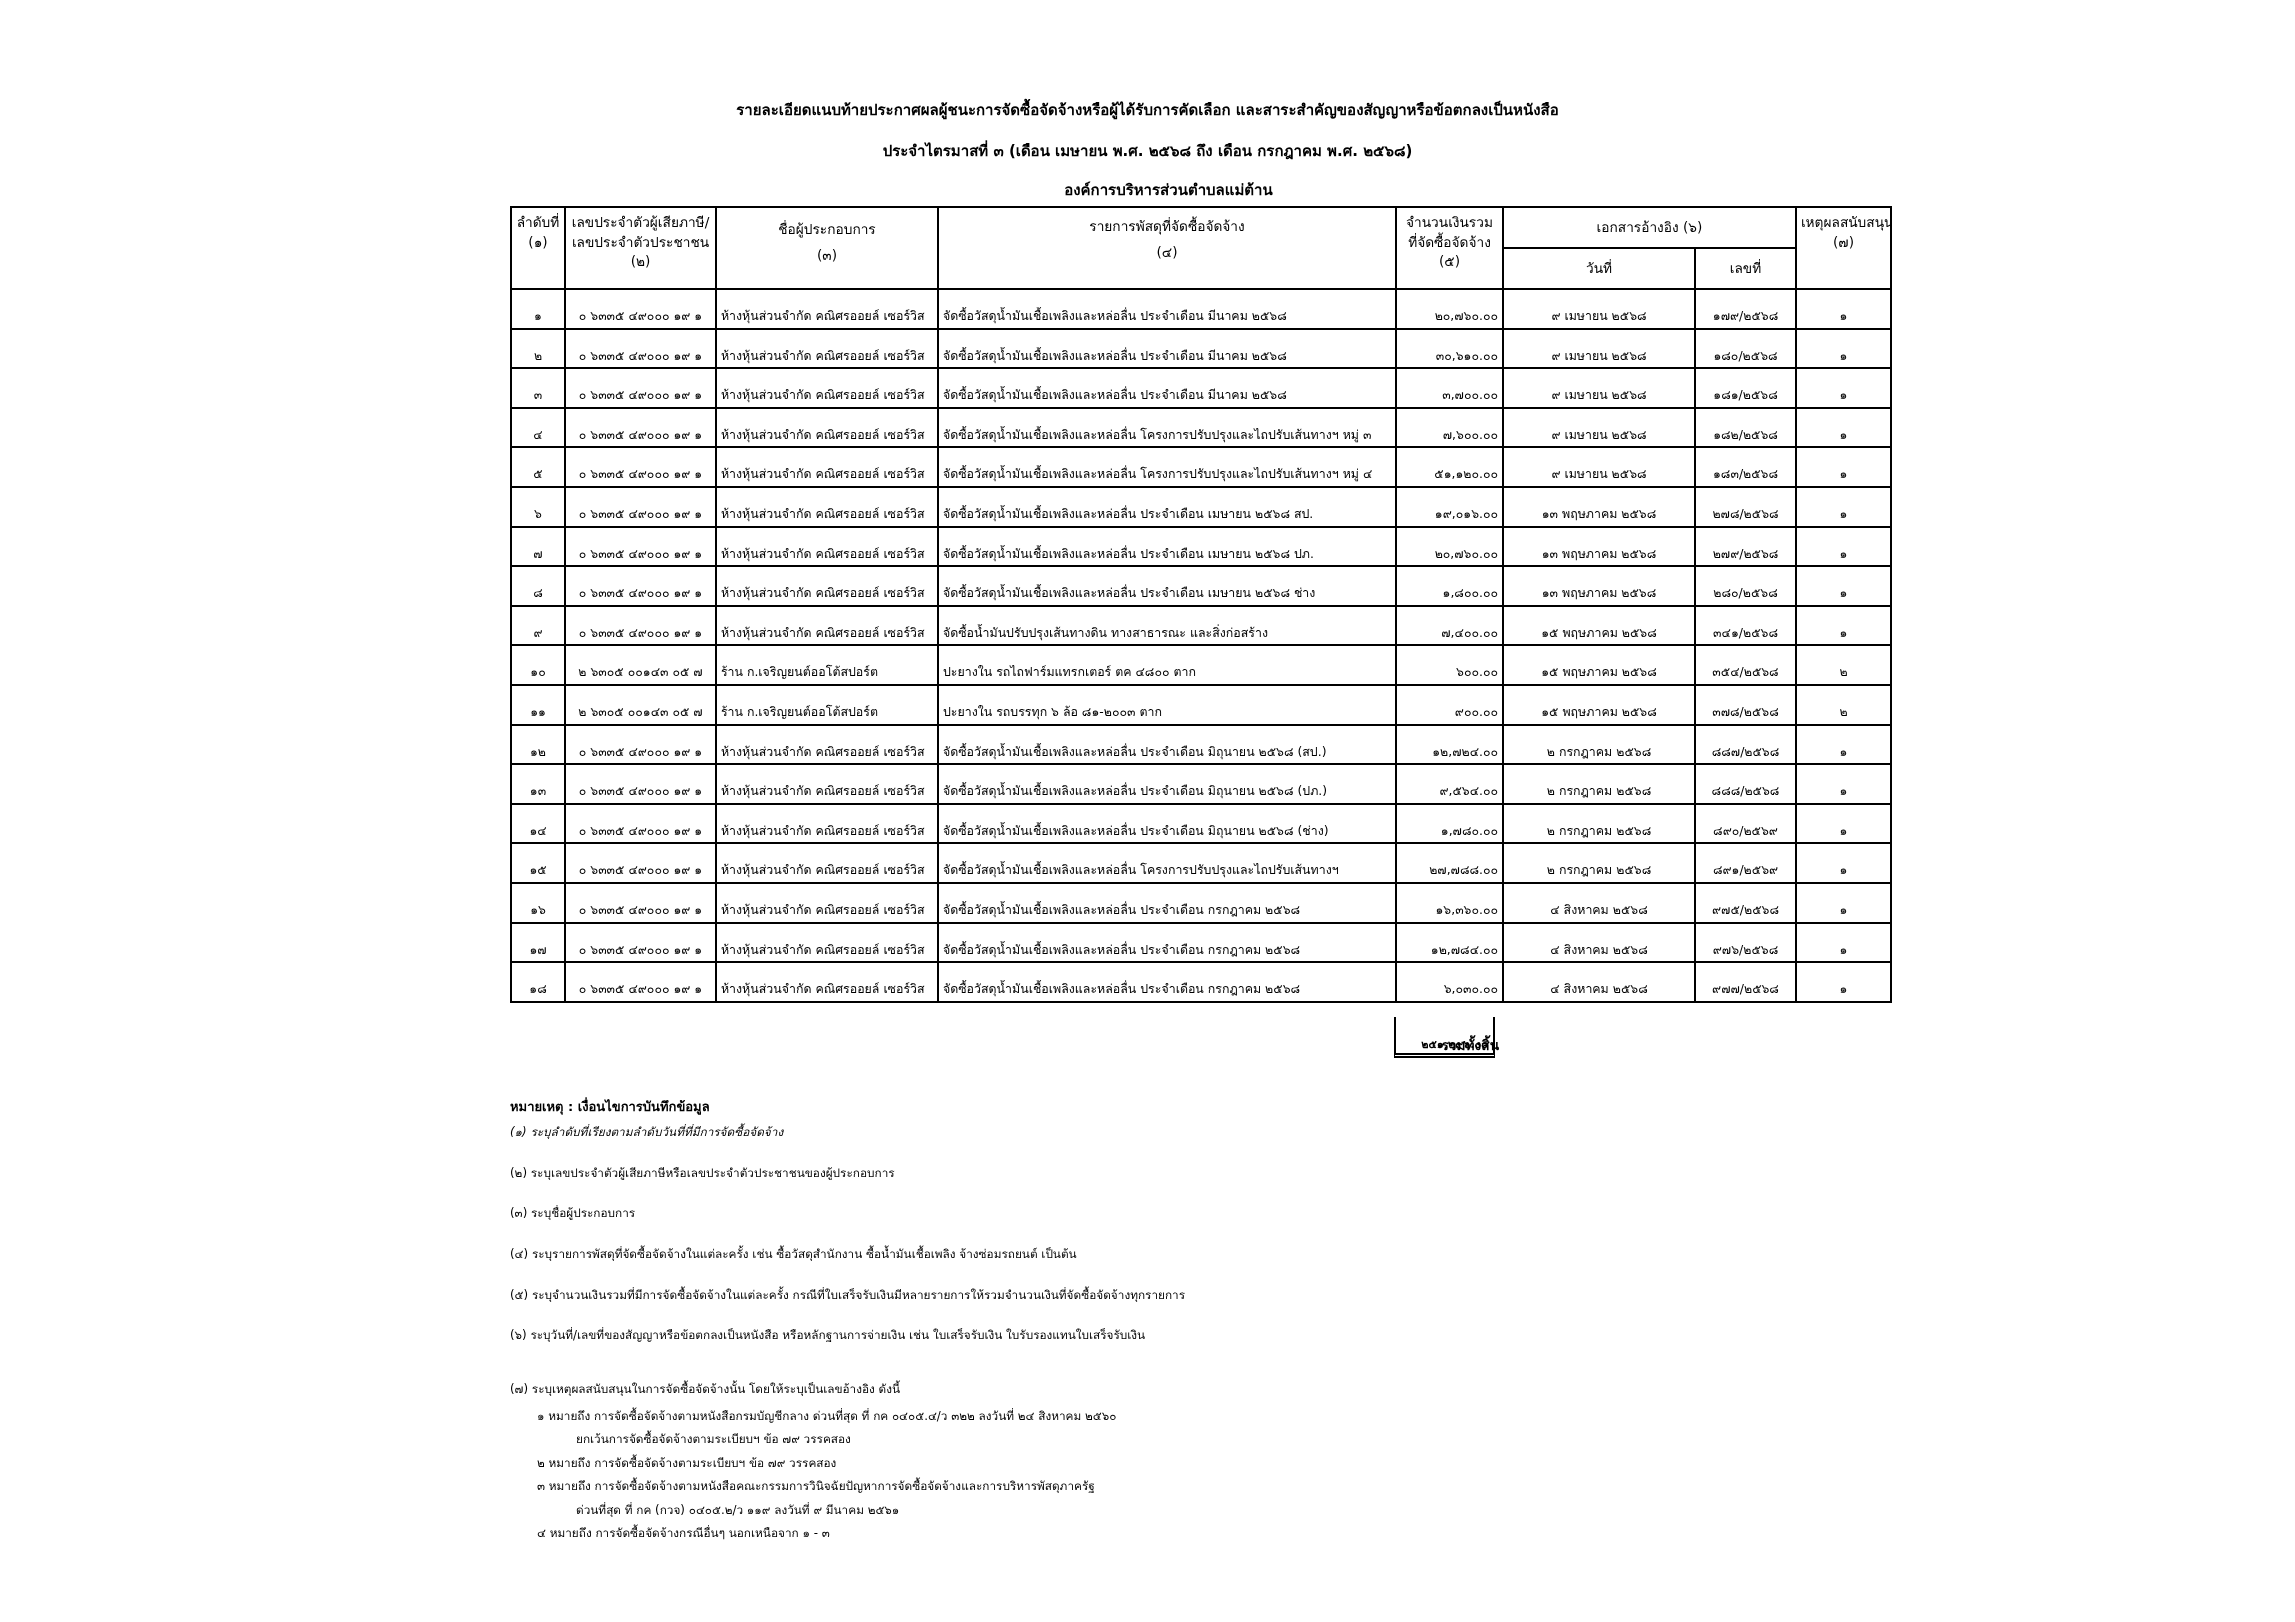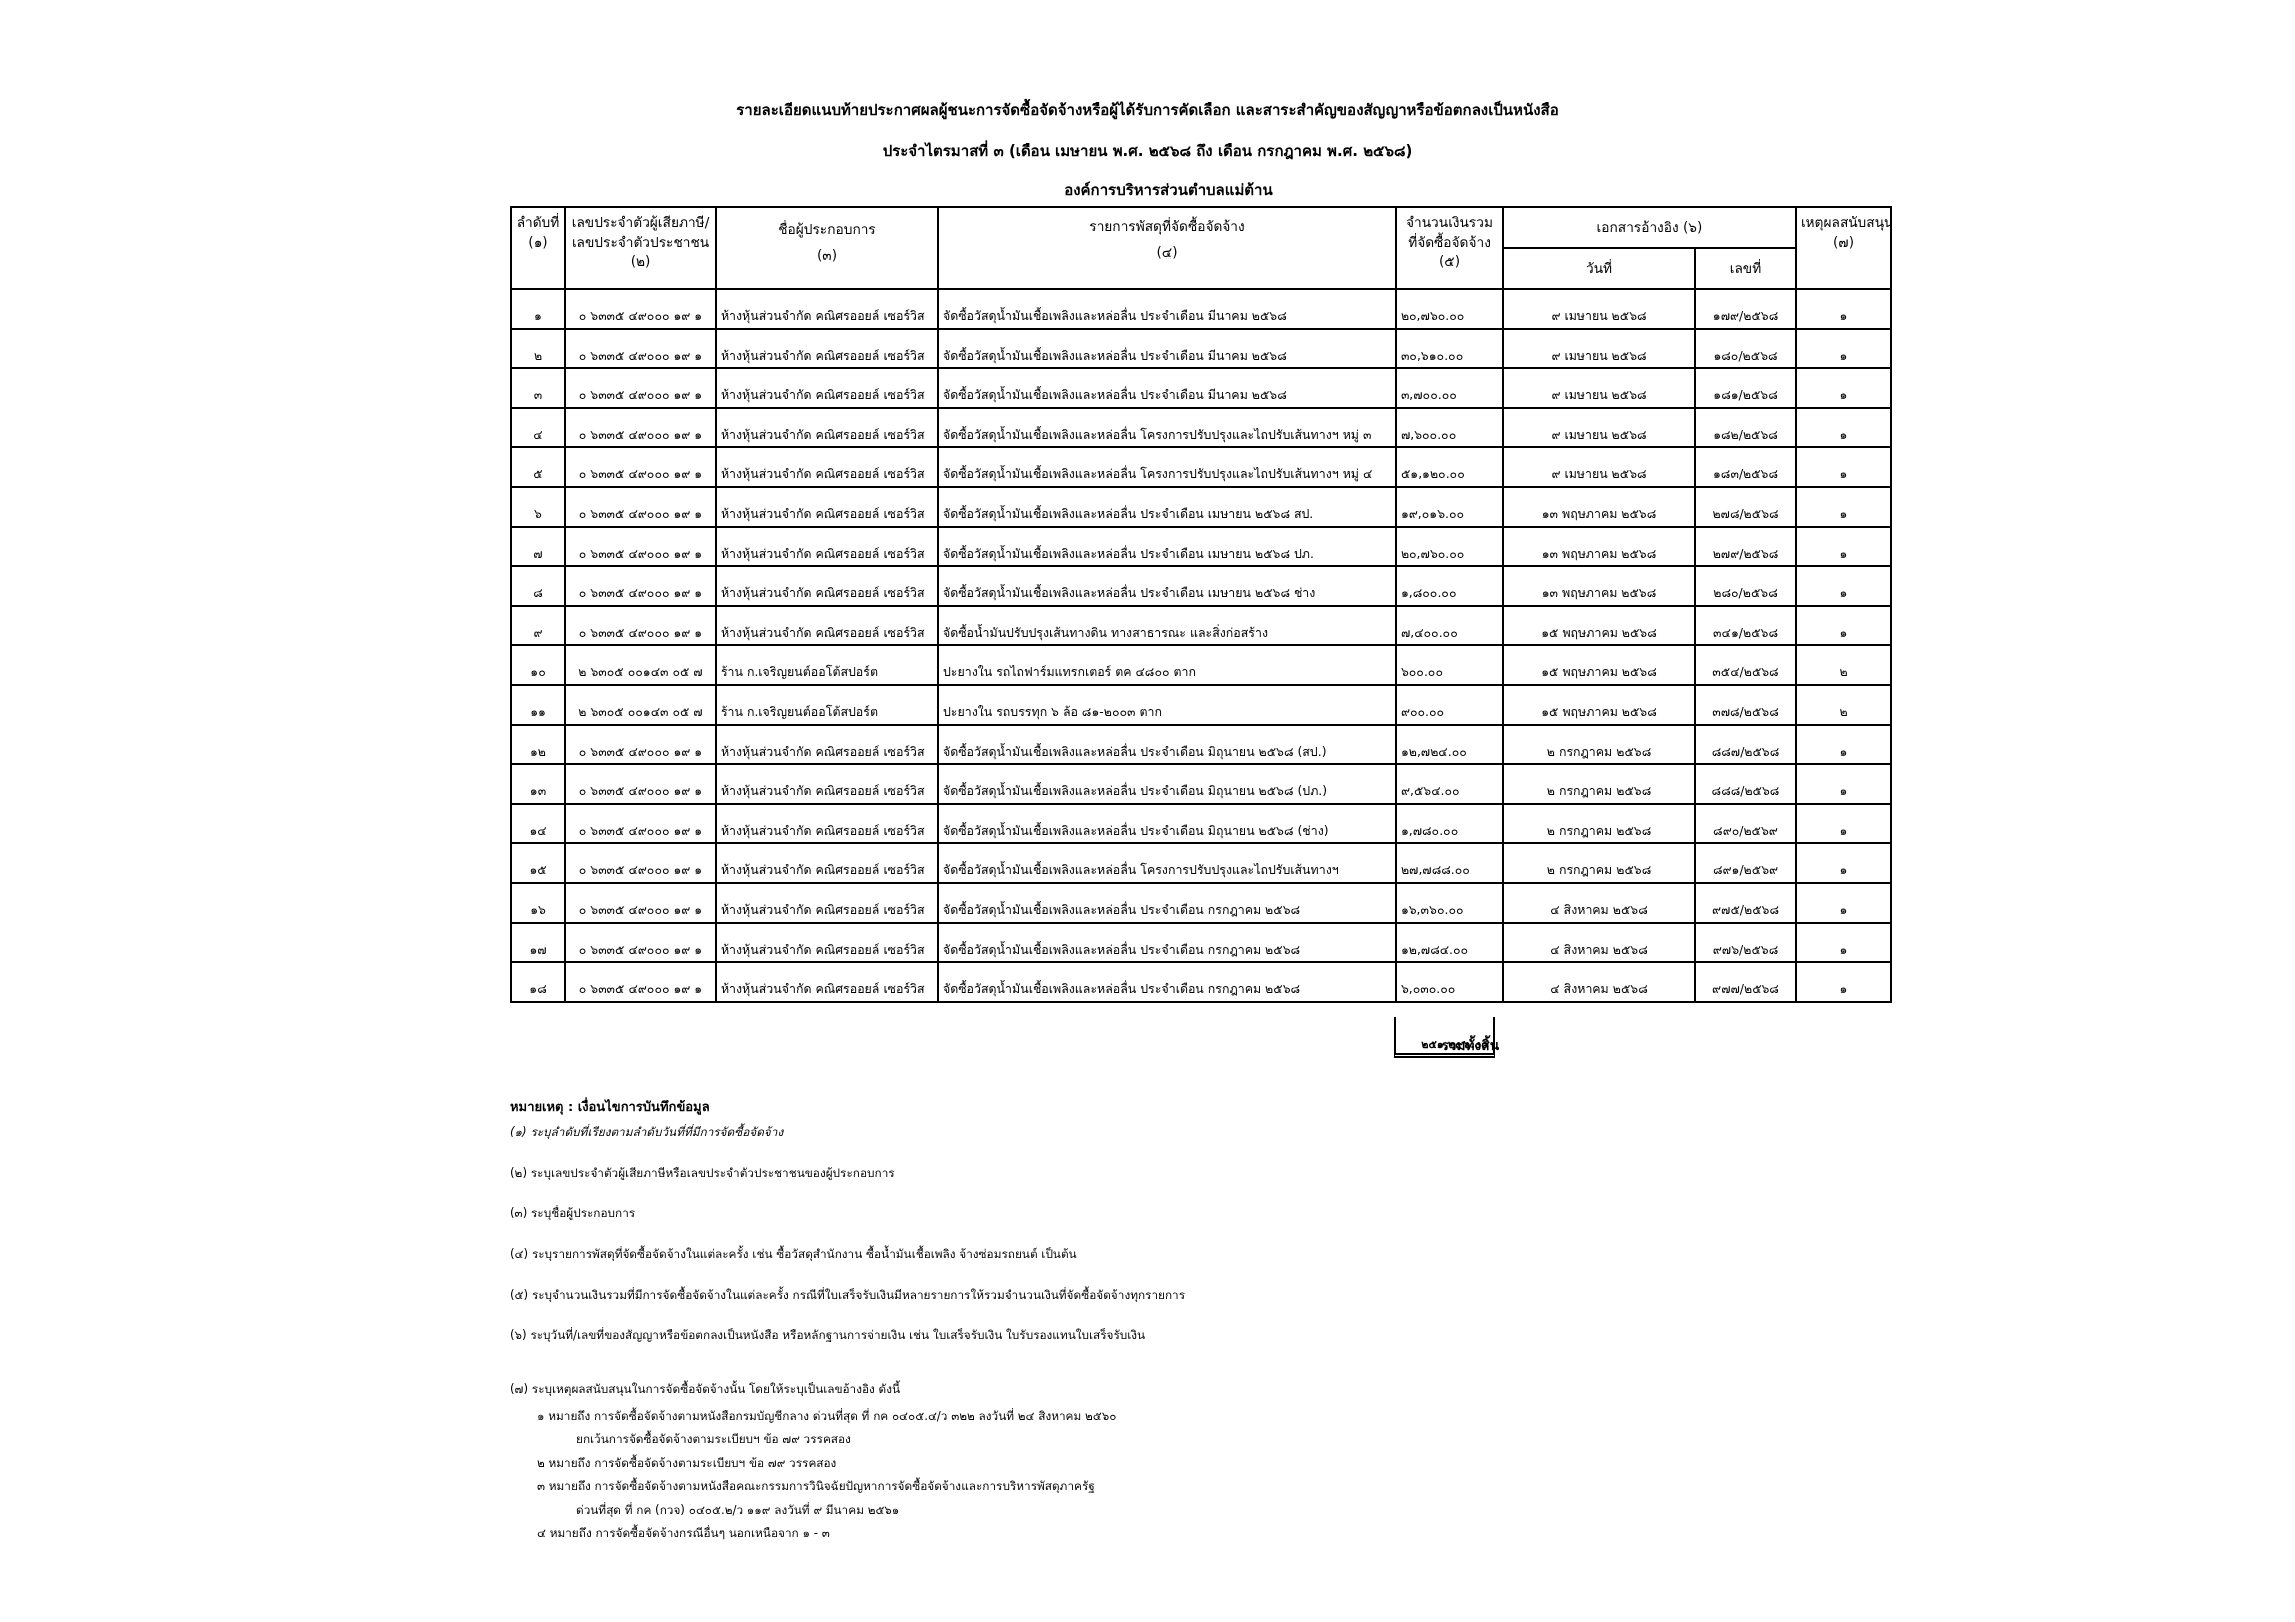--- a/index.html
+++ b/index.html
@@ -24,21 +24,21 @@
   table.main th, table.main td {
     border: 2.6px solid #000; padding: 0 3.9px; overflow: hidden; white-space: nowrap;
   }
   table.main th {
     font-weight: normal; font-size: 13.7px; text-align: center; vertical-align: top; padding-top: 5.2px;
     line-height: 19.6px;
   }
   table.main th.sub { vertical-align: middle; padding-top: 0; }
   table.main td { height: 35px; vertical-align: bottom; padding-bottom: 2.6px; }
   td.c { text-align: center; }
-  td.r { text-align: left; padding-right: 5.2px; }
+  td.r { text-align: right; padding-right: 5.2px; }
   td.l { text-align: left; padding-left: 2.6px; }
 
   .total-label {
     position: absolute; left: 1335px; top: 1034px; width: 164px; text-align: right;
     font-size: 13.7px; font-weight: bold;
   }
   .total-box {
     position: absolute; left: 1394px; top: 1017px; width: 101px; height: 41px;
     border-left: 2.6px solid #000; border-right: 2.6px solid #000;
     border-bottom: 5.2px double #000;

